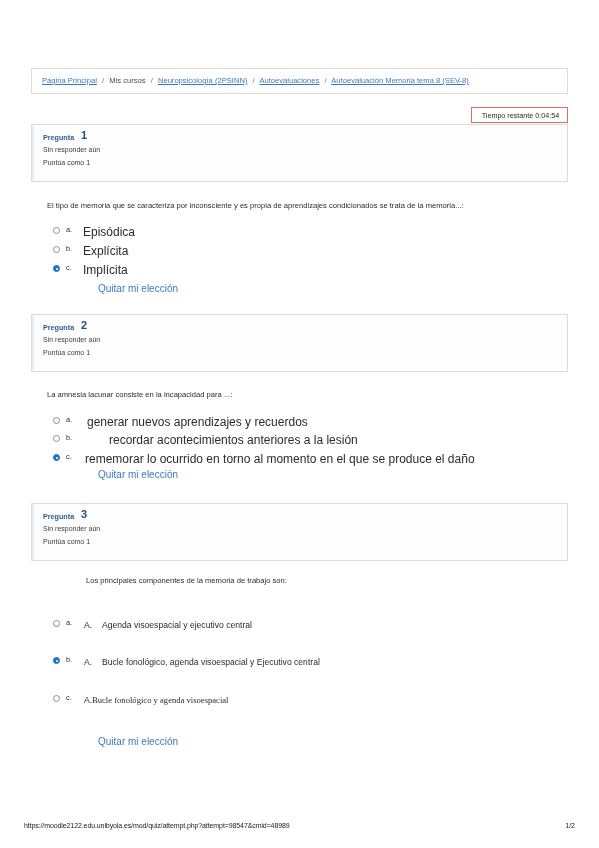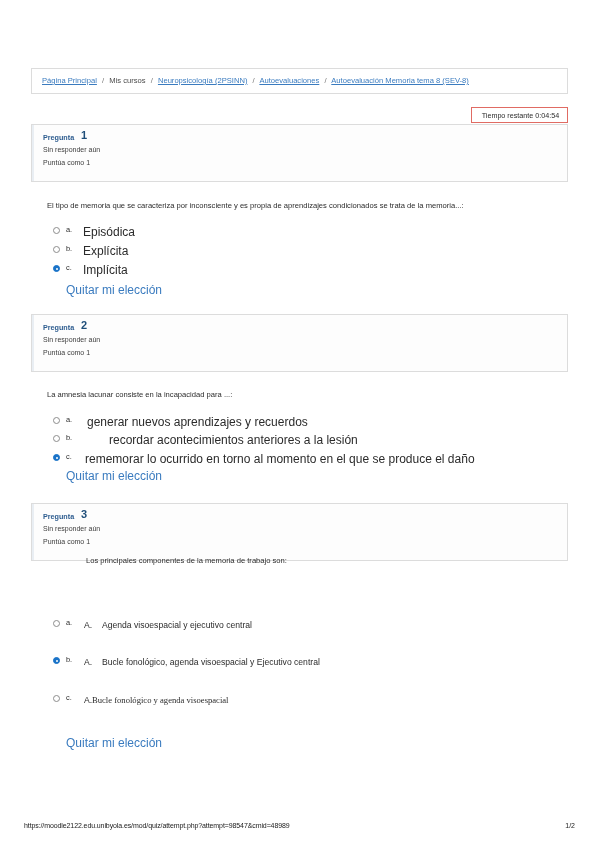--- a/index.html
+++ b/index.html
@@ -233,24 +233,25 @@
   }
   .opt-prefix {
     position: absolute;
     top: 2px;
     font-size: 8.6px;
     color: #2b2b2b;
     white-space: nowrap;
   }
   .clear-link {
     position: absolute;
-    font-size: 12px;
+    font-size: 10px;
     color: #3a7bbf;
     white-space: nowrap;
     text-decoration: none;
+    margin-left: 32px;
   }
 </style>
 </head>
 <body>
 
 <div class="page">
 
 
   <div class="breadcrumb-box">
     <div class="breadcrumb">
@@ -331,21 +332,21 @@
   <a class="clear-link" href="#" style="left:66px; top:469px;">Quitar mi elección</a>
 
   <div class="qcard" style="top:503px; height:58px;">
     <span class="accent"></span>
     <span class="q-label">Pregunta</span>
     <span class="q-num" style="left:49px;">3</span>
     <span class="q-state">Sin responder aún</span>
     <span class="q-grade">Puntúa como 1</span>
   </div>
 
-  <div class="qtext" style="left:47px; top:556px;padding-left:39px;">Los principales componentes de la memoria de trabajo son:</div>
+  <div class="qtext" style="left:47px; top:576px;padding-left:39px;">Los principales componentes de la memoria de trabajo son:</div>
 
   <div class="option" style="left:53px; top:618px;">
     <span class="radio"></span>
     <span class="opt-letter">a.</span>
     <span class="opt-prefix" style="left:31px;">A.</span>
     <span class="opt-text big" style="left:49px;">Agenda visoespacial y ejecutivo central</span>
   </div>
 
   <div class="option" style="left:53px; top:655px;">
     <span class="radio checked"></span>

